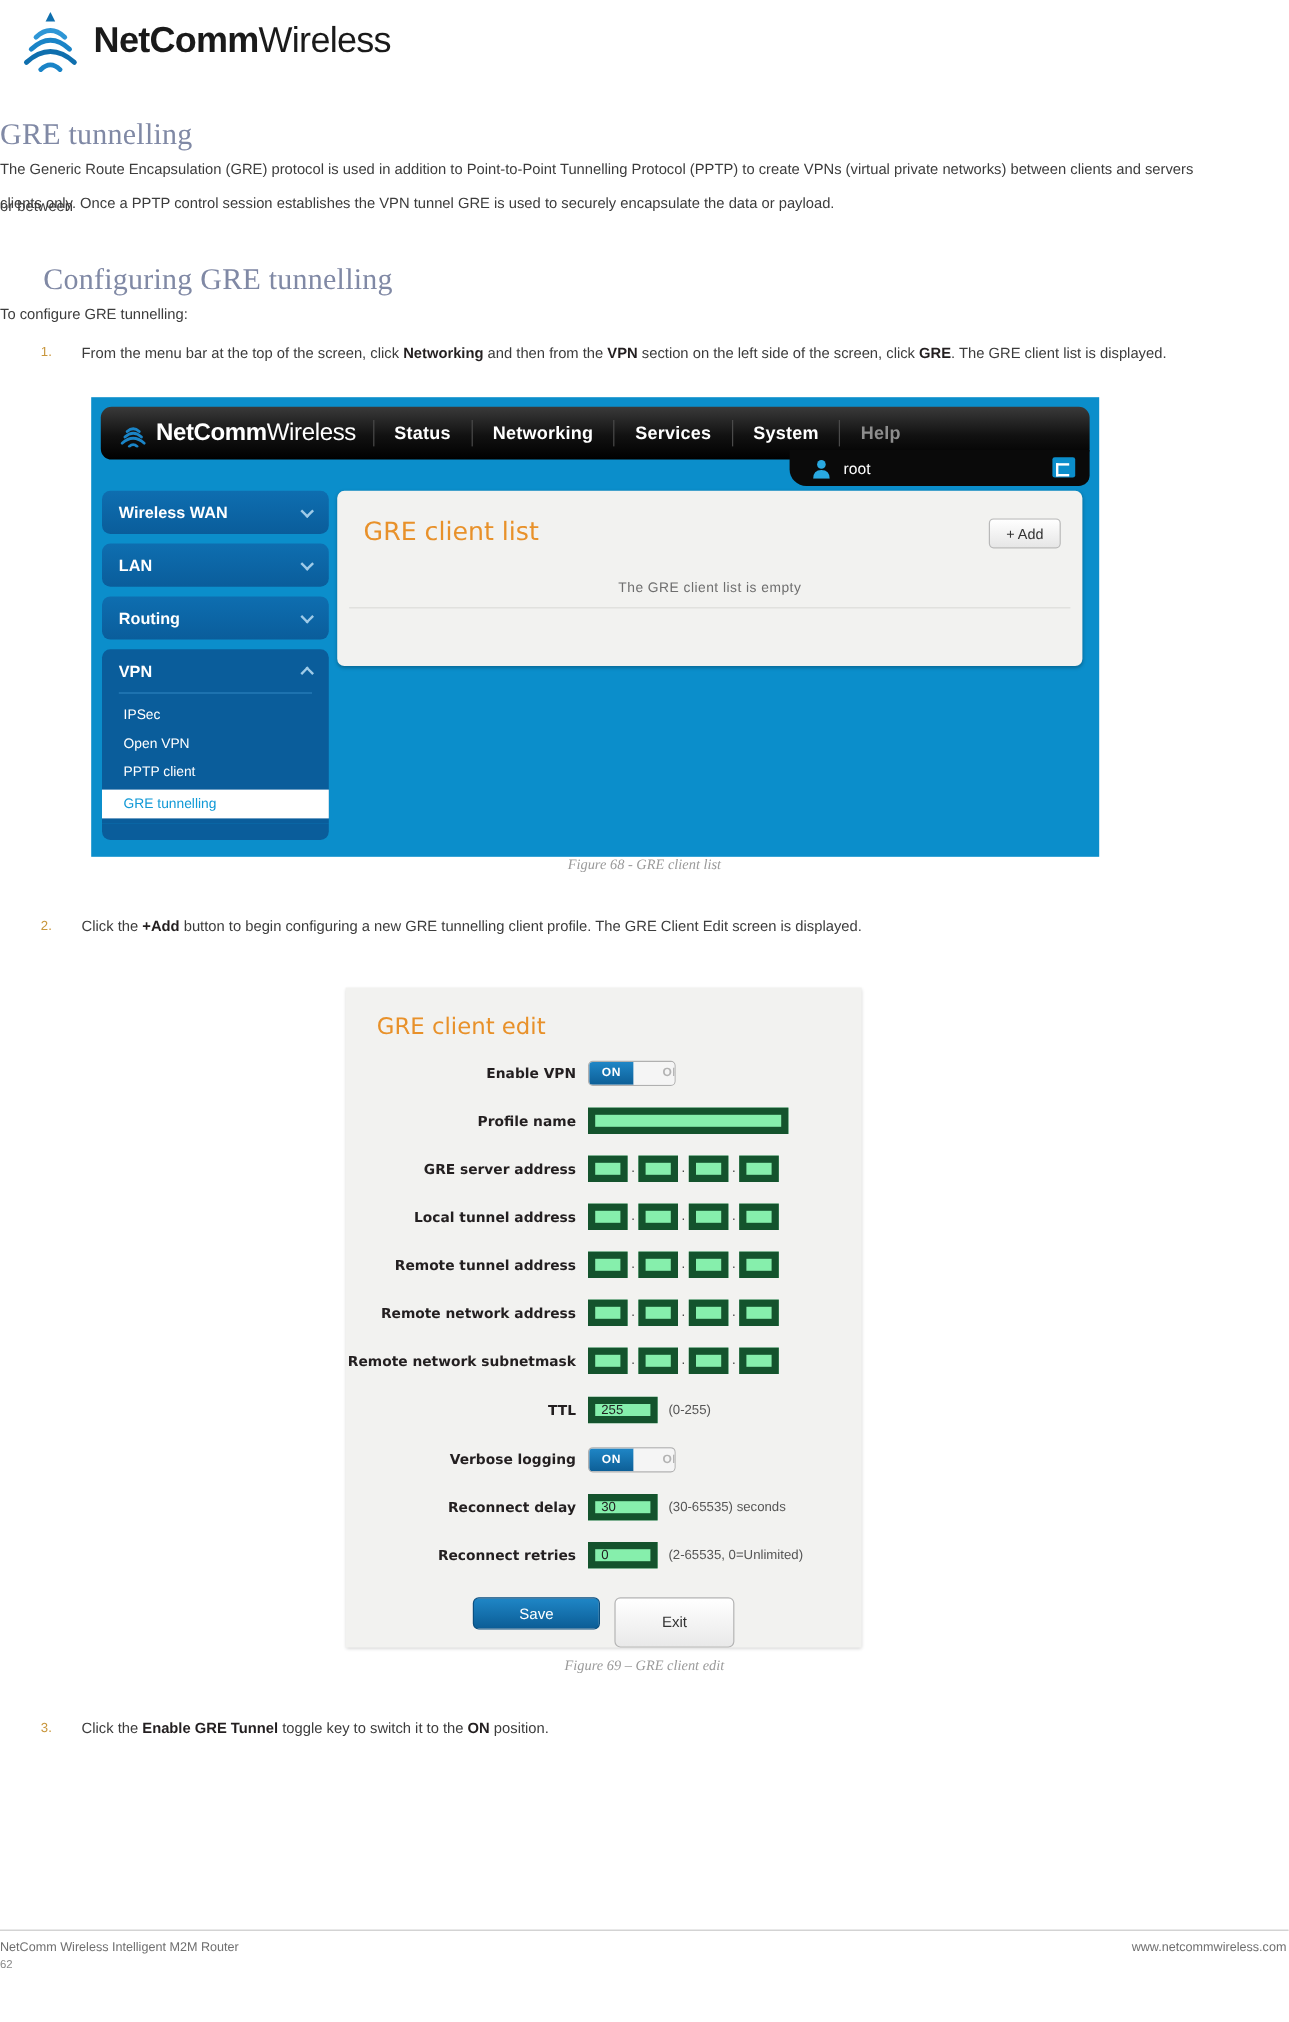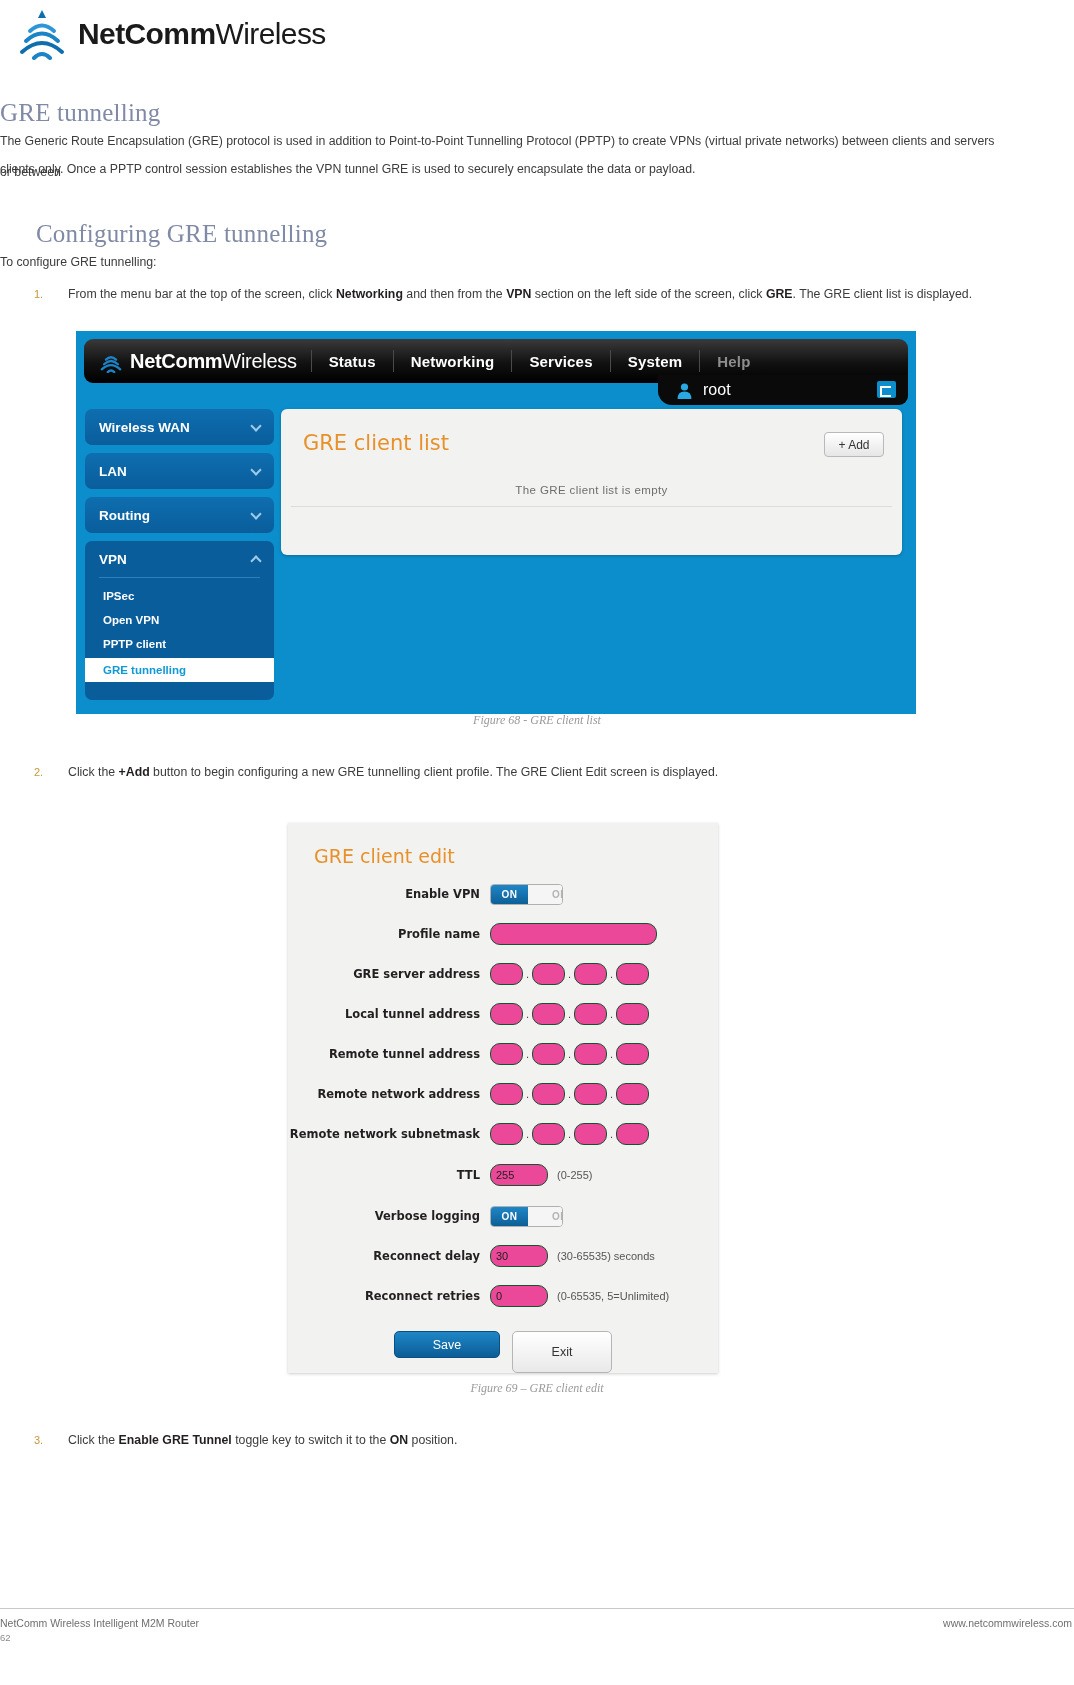--- a/index.html
+++ b/index.html
@@ -60,21 +60,21 @@
     white-space:nowrap; letter-spacing:0.2px;
   }
   .navitem.dim { color:#8d8d8d; }
 
   .ui1-userbar {
     position:absolute; right:8px; top:44px; width:250px; height:30px;
     background:#0a0a0a; border-bottom-left-radius:14px; border-bottom-right-radius:9px;
     display:flex; align-items:center;
   }
   .user-icon { width:17px; height:17px; margin-left:18px; position:relative; }
-  .user-name { color:#ffffff; font-size:16px; margin-left:10px; }
+  .user-name { color:#ffffff; font-size:13px; margin-left:10px; }
   .logout-btn {
     position:absolute; right:12px; top:6px; width:19px; height:17px;
     background:#0b8ecb; border-radius:2px;
   }
   .logout-btn:after{
     content:""; position:absolute; left:3px; top:5px; width:9px; height:7px;
     border-left:2px solid #fff; border-top:2px solid #fff; border-bottom:2px solid #fff;
   }
 
   
@@ -96,21 +96,21 @@
   .side-group {
     border-radius:7px 7px 0 0; background:#0a5d9b; padding-bottom:4px;
     margin-bottom:0;
   }
   .group-head {
     height:36px; color:#fff; font-size:13.5px; font-weight:bold;
     display:flex; align-items:center; padding:0 14px; position:relative;
   }
   .group-rule { height:1px; background:#2b80bd; margin:0 14px 6px 14px; }
   .sub-item {
-    color:#ffffff; font-size:11.5px; font-weight:bold;
+    color:#ffffff; font-size:11.5px; font-weight:normal;
     padding:6px 17px 6px 18px;
   }
   .sub-item.active {
     background:#ffffff; color:#1199d6; margin:2px 0 0 0; padding-left:18px;
   }
   .side-foot { height:14px; border-radius:0 0 7px 7px; background:#0a5d9b; }
 
   
   .ui1-card {
     position:absolute; left:205px; top:78px; right:14px; height:146px;
@@ -159,21 +159,21 @@
   .toggle .on {
     flex:0 0 37px; background:linear-gradient(#1f86c6,#0d5f97);
     color:#ffffff; font-size:10px; font-weight:bold;
     display:flex; align-items:center; justify-content:center; letter-spacing:.5px;
   }
   .toggle .off {
     flex:1; background:#f5f5f5; color:#b3b3b3; font-size:10px; font-weight:bold;
     display:flex; align-items:center; justify-content:center; letter-spacing:.5px;padding-left:24px;
   }
   .tinput {
-    height:22px; border:1px solid #14532d; border-radius:10px; background:#ec4899;
+    height:22px; border:6px solid #14532d; border-radius:0; background:#86efac;
   }
   .tinput.wide { width:167px; }
   .tinput.octet { width:33px; }
   .tinput.num   { width:58px; padding-left:5px; font-size:11px; color:#222;
                   display:flex; align-items:center; }
   .dot { width:9px; text-align:center; font-size:11px; color:#444; }
   .hint { margin-left:9px; font-size:11px; color:#555; white-space:nowrap; }
   .btnrow { position:absolute; left:0; width:430px; display:flex; justify-content:center; gap:12px; }
   .save-btn {
     width:106px; height:27px; border-radius:5px;
@@ -416,21 +416,21 @@
 
   <div class="frow" style="top:419px;">
     <div class="flabel">Reconnect delay</div>
     <div class="tinput num">30</div>
     <div class="hint">(30-65535) seconds</div>
   </div>
 
   <div class="frow" style="top:459px;">
     <div class="flabel">Reconnect retries</div>
     <div class="tinput num">0</div>
-    <div class="hint">(0-65535, 5=Unlimited)</div>
+    <div class="hint">(2-65535, 0=Unlimited)</div>
   </div>
 
   <div class="btnrow" style="top:508px;">
     <div class="save-btn">Save</div>
     <div class="exit-btn">Exit</div>
   </div>
 </div>
 
 <div class="figcap" style="top:1381px;">Figure 69 – GRE client edit</div>
 

